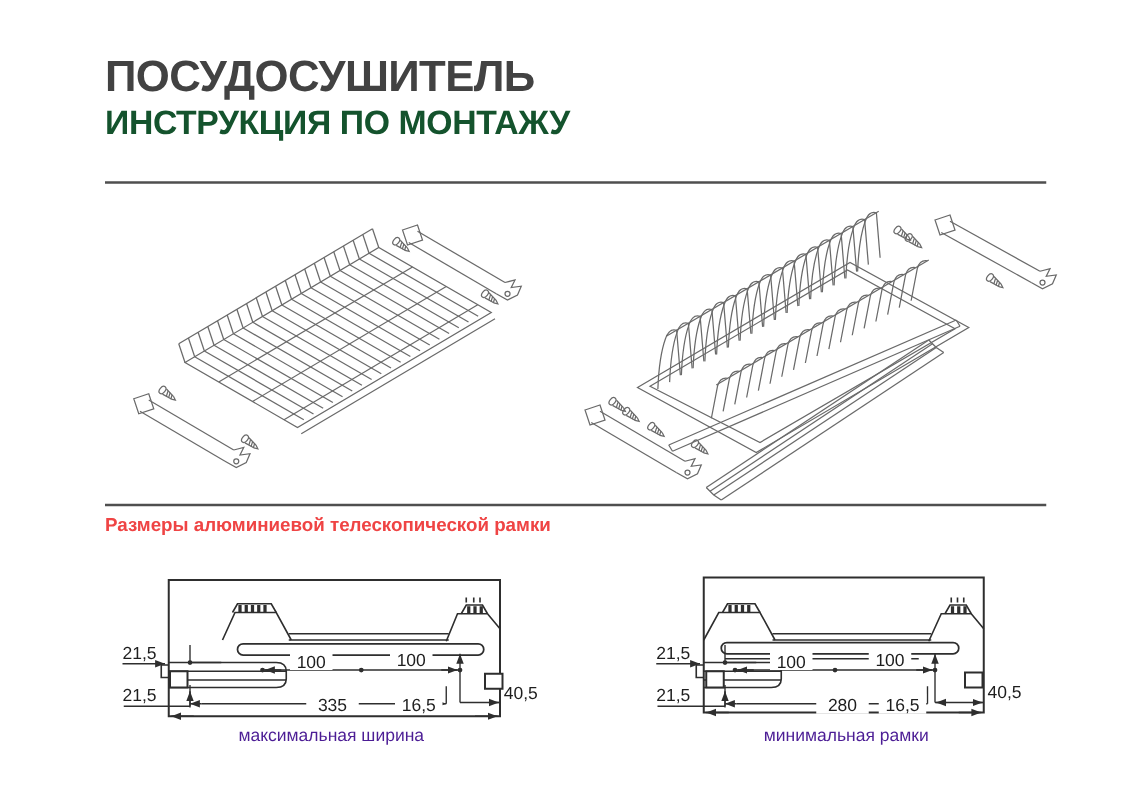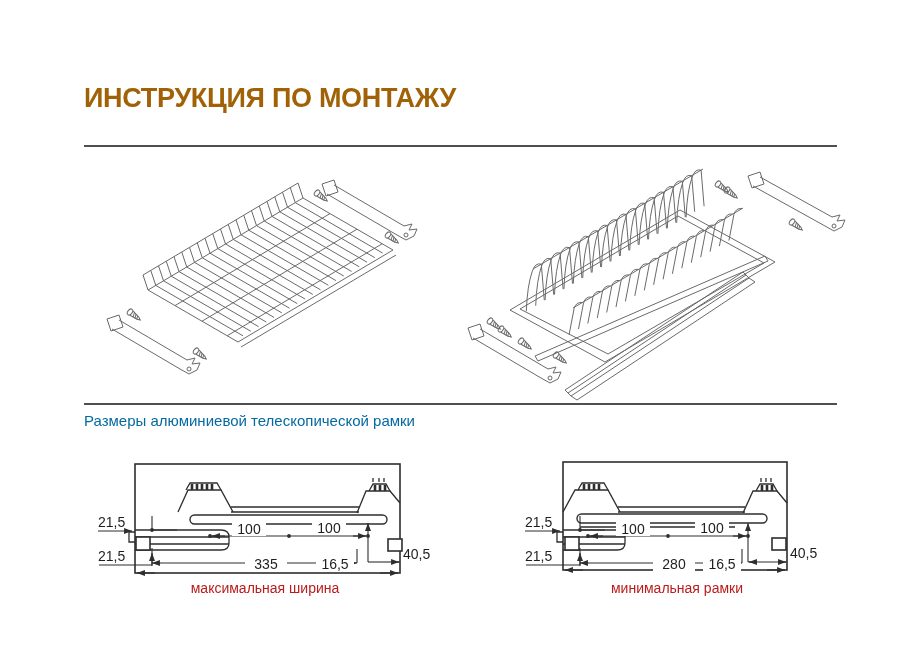--- a/index.html
+++ b/index.html
@@ -1,42 +1,43 @@
 <!DOCTYPE html>
 <html><head>
 <meta charset="utf-8">
 <style>
   html,body{margin:0;padding:0;background:#ffffff;}
   .page{position:relative;width:900px;height:646px;background:#ffffff;overflow:hidden;
         font-family:"Liberation Sans",sans-serif;color:#3d3d3d;}
   .title{position:absolute;left:84px;top:42px;font-size:35px;font-weight:bold;
          letter-spacing:-0.5px;color:#424242;white-space:nowrap;}
   .subtitle{position:absolute;left:84px;top:83px;font-size:27px;font-weight:bold;
-            letter-spacing:-0.3px;color:#a16207;white-space:nowrap;}
+            letter-spacing:-0.3px;color:#14532d;white-space:nowrap;}
   .rule{position:absolute;left:84px;width:753px;height:2px;background:#4f4f4f;}
   .rule-top{top:145px;}
   .rule-mid{top:403px;}
-  .section-caption{position:absolute;left:84px;top:412px;font-size:15px;color:#0369a1;white-space:nowrap;}
+  .section-caption{position:absolute;left:84px;top:412px;font-size:15px;color:#ef4444;white-space:nowrap;font-weight:bold;}
   .diag{position:absolute;}
   .diag-left-assembly{left:95px;top:165px;}
   .diag-right-assembly{left:450px;top:158px;}
   .dim-left{left:85px;top:440px;}
   .dim-right{left:505px;top:440px;}
   .dim-caption{position:absolute;top:580px;width:230px;text-align:center;
-               font-size:14px;color:#b91c1c;white-space:nowrap;}
+               font-size:14px;color:#4c1d95;white-space:nowrap;}
   .dim-caption-left{left:150px;}
   .dim-caption-right{left:562px;}
   svg{display:block;}
   svg text{font-family:"Liberation Sans",sans-serif;font-size:14px;fill:#1e1e1e;}
 </style>
 </head>
 <body>
 
 <div class="page">
 
+  <div class="title">ПОСУДОСУШИТЕЛЬ</div>
   <div class="subtitle">ИНСТРУКЦИЯ ПО МОНТАЖУ</div>
   <div class="rule rule-top"></div>
 
   <svg class="diag diag-left-assembly" width="370" height="230" viewBox="0 0 370 230">
     <defs>
       <g id="screw" stroke="#6a6a6a" fill="none" stroke-width="1">
         <ellipse cx="0" cy="0" rx="2.2" ry="3.4"></ellipse>
         <path d="M2,-2.6 L10,-1.4 M2,2.6 L10,1.4"></path>
         <path d="M4,-2 l1.5,4 M6.2,-2 l1.5,4 M8.4,-1.7 l1.4,3.4"></path>
         <path d="M10,-1.4 L13,0 L10,1.4"></path>

